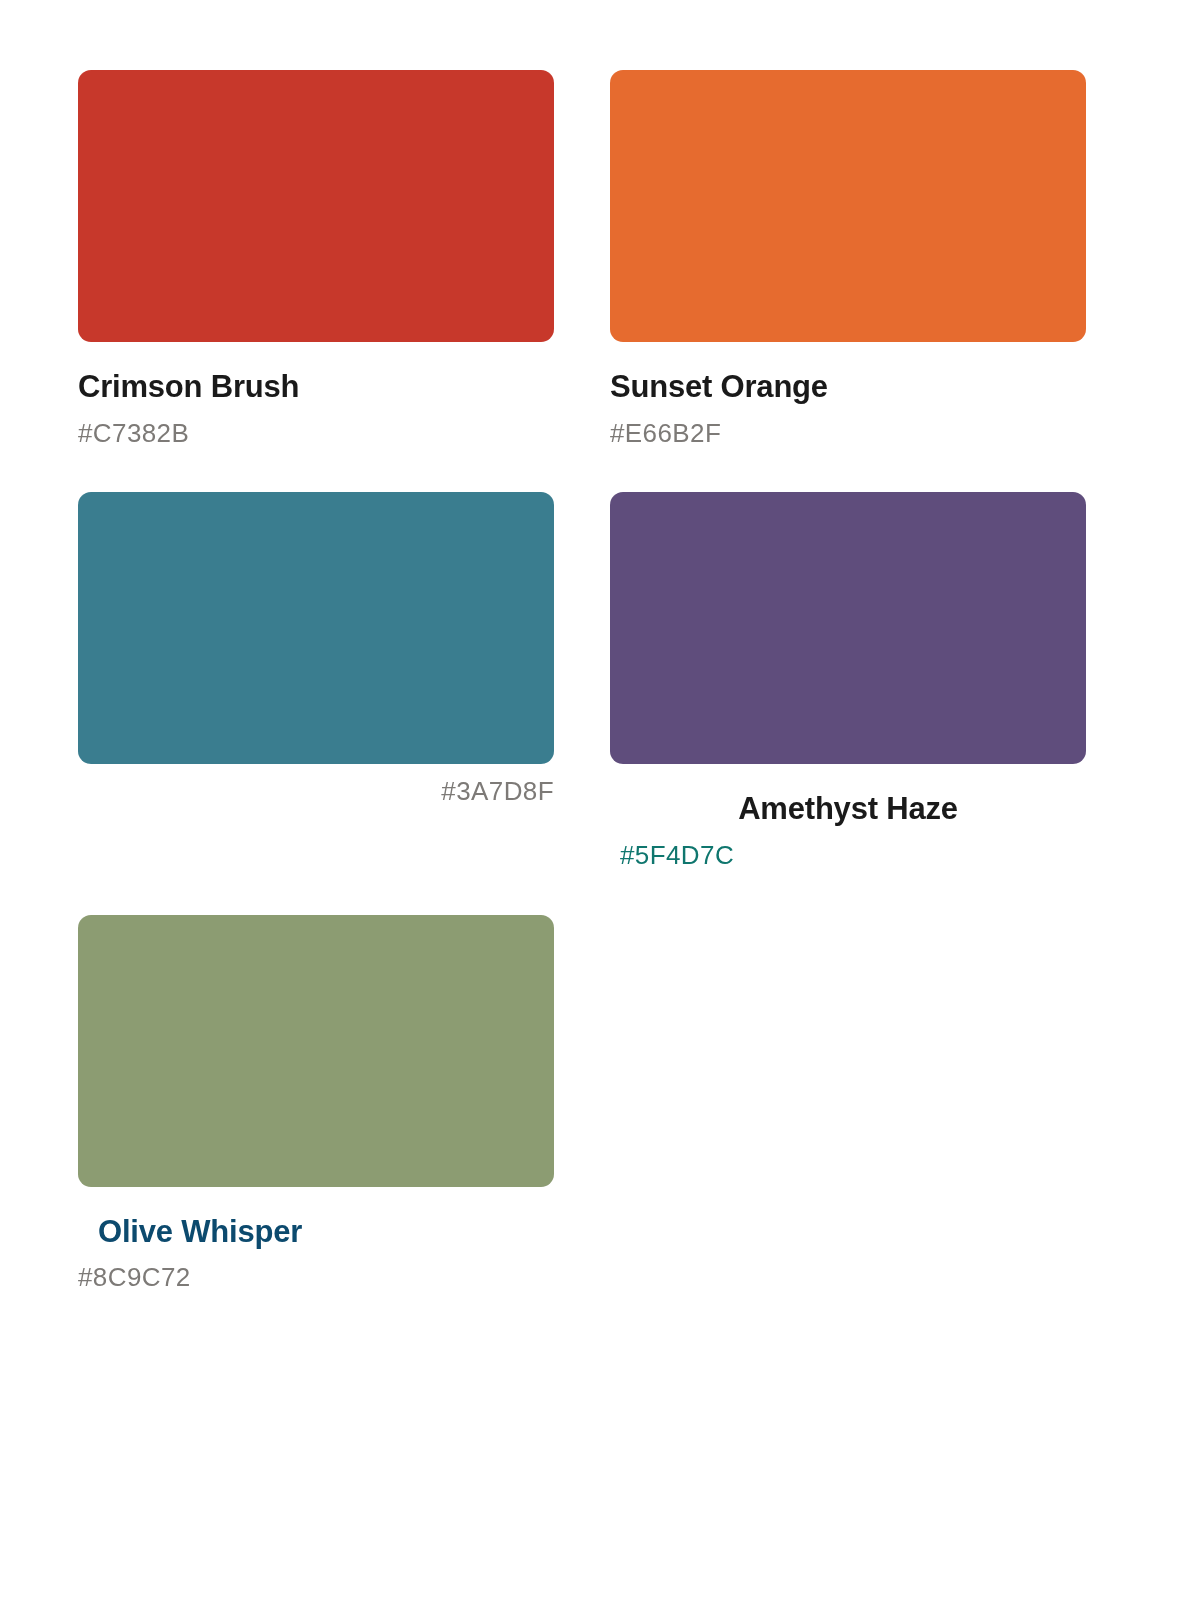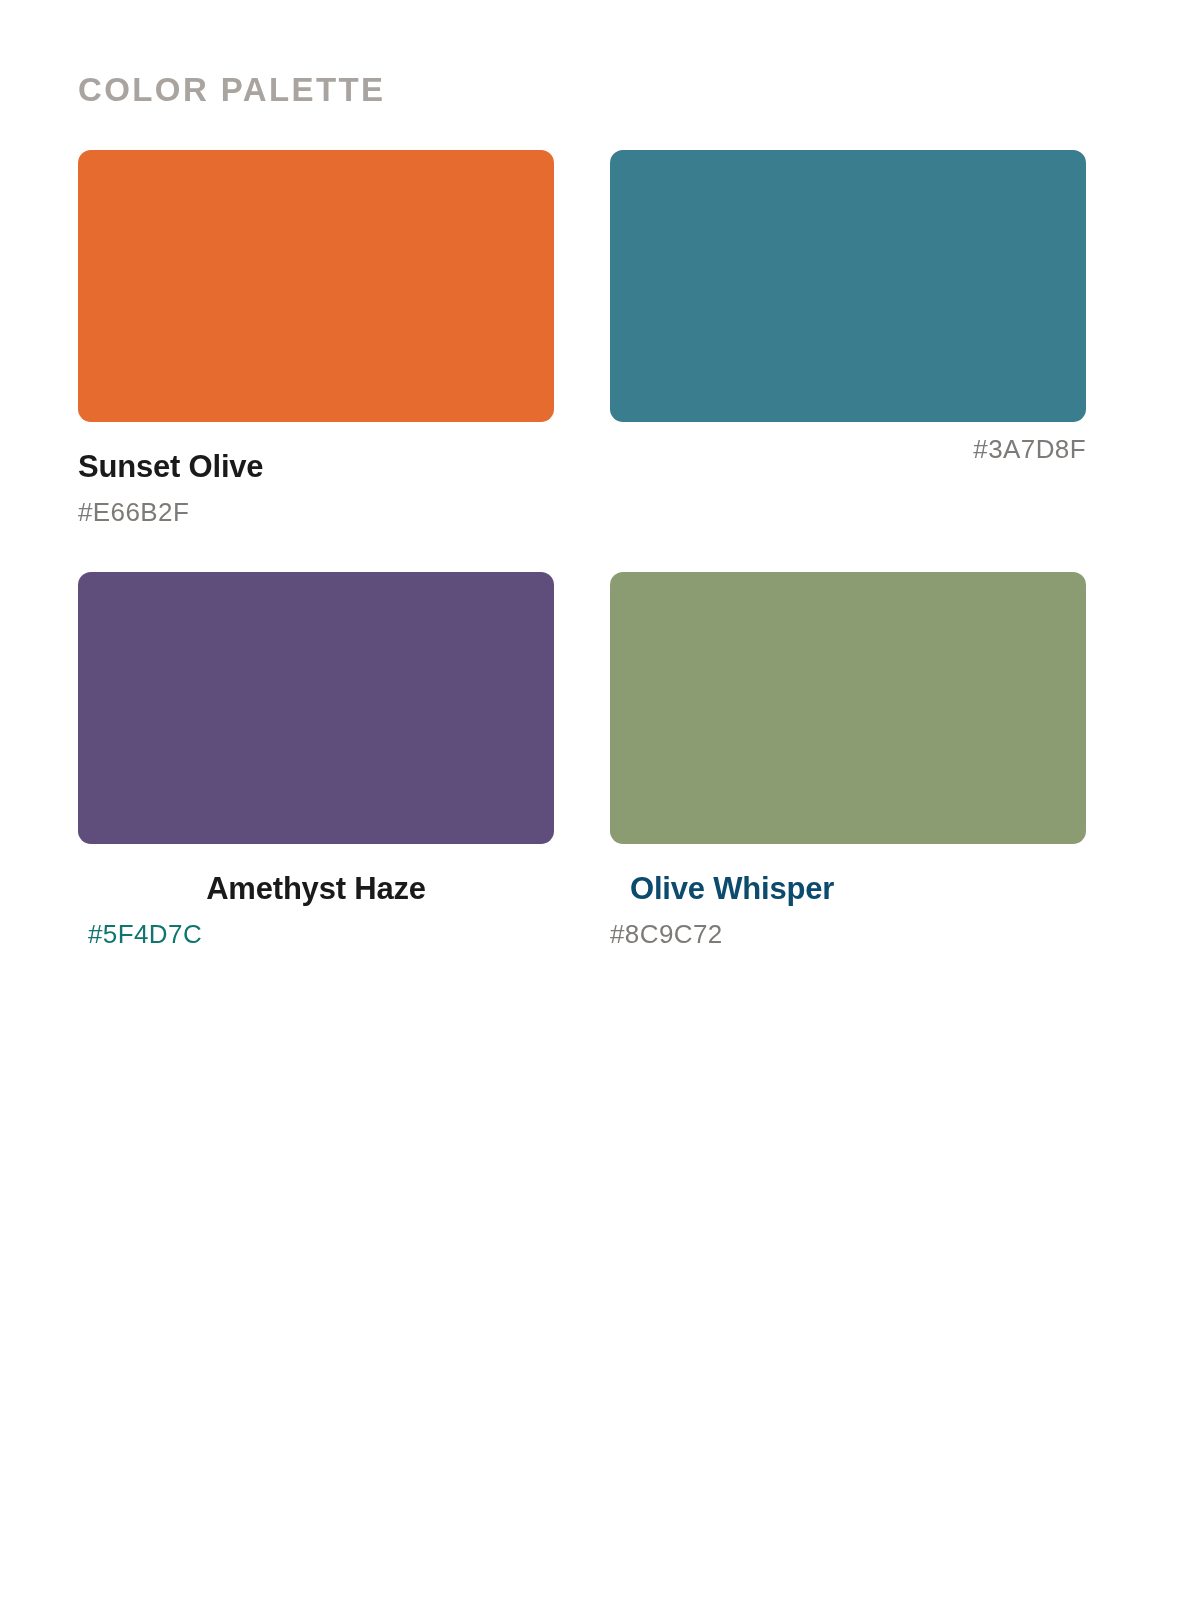--- a/index.html
+++ b/index.html
@@ -62,28 +62,32 @@
     margin: 12px 0 0 0;
     line-height: 1.18;
     letter-spacing: 0.4px;
   }
 </style>
 </head>
 <body style="background-color: rgb(255, 255, 255);">
 
 <div class="page">
 
-  <h1 class="palette-title" style="color: rgb(169, 164, 159);">COLOR PALETTE</h1>
 
   <div class="swatch-grid">
 
+    <div class="swatch-card">
+      <div class="swatch-chip" style="background-color: rgb(199, 56, 43);"></div>
+      <div class="swatch-name" style="color: rgb(26, 26, 26);">Crimson Brush</div>
+      <div class="swatch-hex" style="color: rgb(125, 122, 119);">#C7382B</div>
+    </div>
 
     <div class="swatch-card">
       <div class="swatch-chip" style="background-color: rgb(230, 107, 47);"></div>
-      <div class="swatch-name" style="color: rgb(26, 26, 26);">Sunset Olive</div>
+      <div class="swatch-name" style="color: rgb(26, 26, 26);">Sunset Orange</div>
       <div class="swatch-hex" style="color: rgb(125, 122, 119);">#E66B2F</div>
     </div>
 
     <div class="swatch-card">
       <div class="swatch-chip" style="background-color: rgb(58, 125, 143);"></div>
       <div class="swatch-hex" style="color: rgb(125, 122, 119); text-align: right;">#3A7D8F</div>
     </div>
 
     <div class="swatch-card">
       <div class="swatch-chip" style="background-color: rgb(95, 77, 124);"></div>

